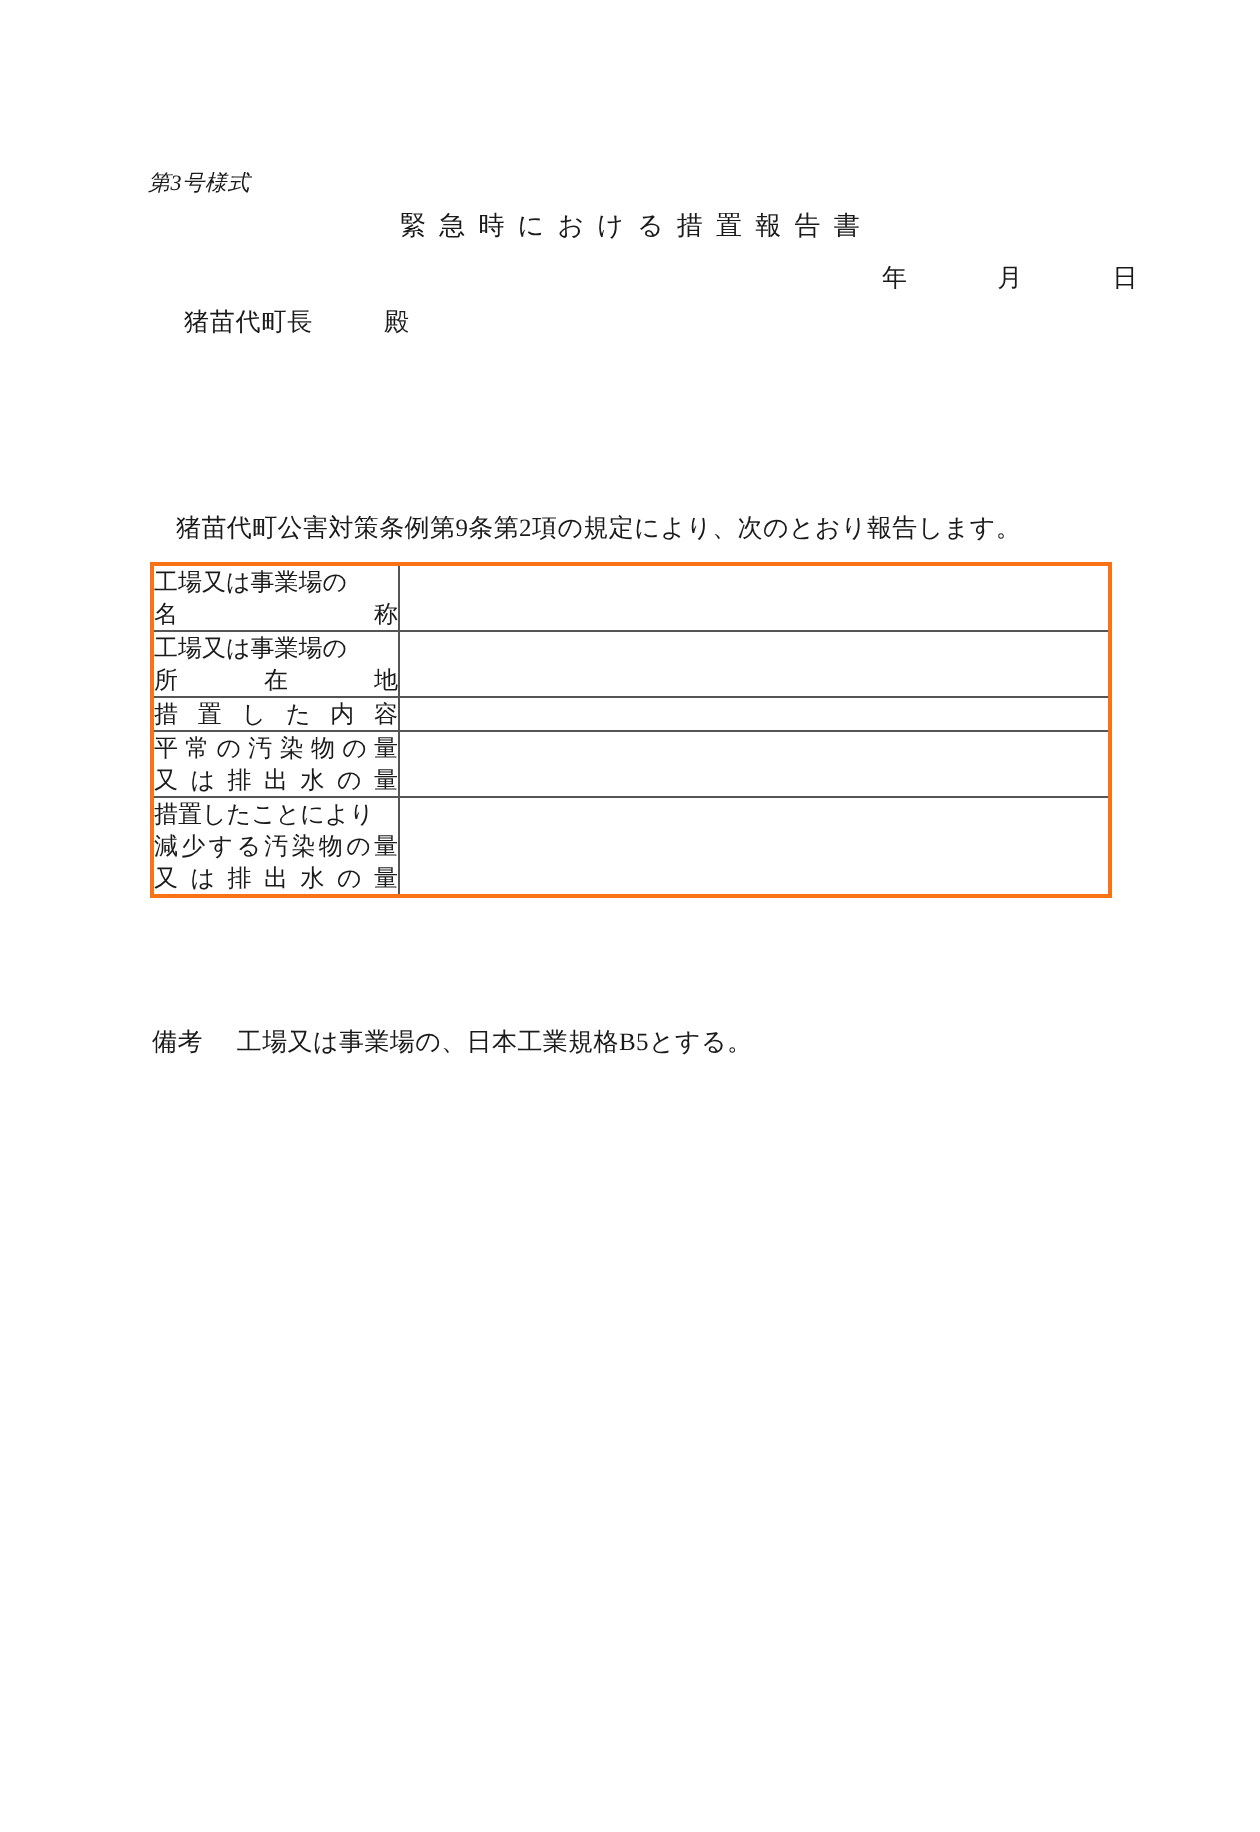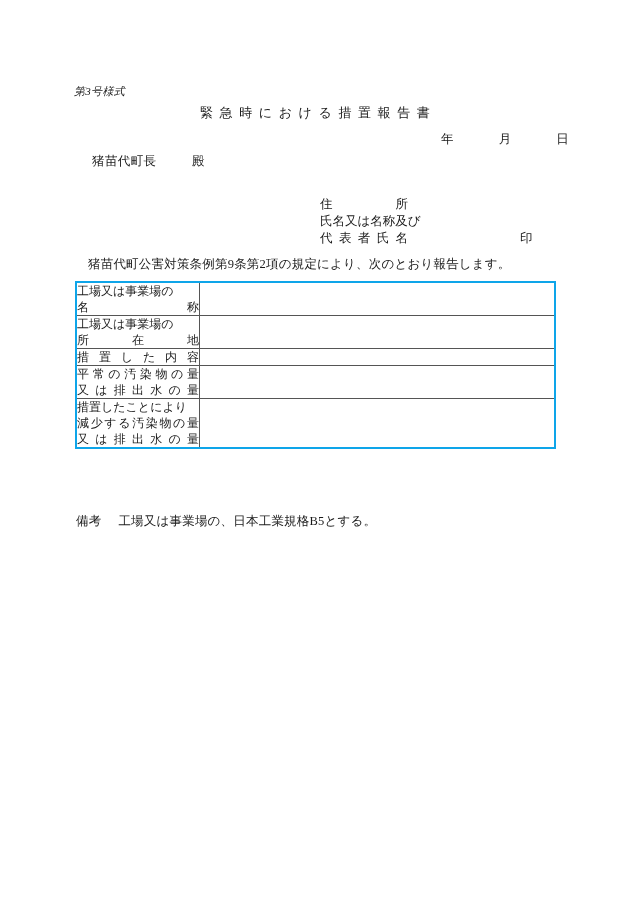--- a/index.html
+++ b/index.html
@@ -104,21 +104,21 @@
     letter-spacing: 0.2px;
   }
 
   
   .form-table {
     position: absolute;
     left: 75px;
     top: 281px;
     width: 481px;
     border-collapse: collapse;
-    border: 2px solid #0ea5e9;
+    border: 2px solid #f97316;
     table-layout: fixed;
     background: #ffffff;
   }
   .form-table td {
     border: 1px solid #555555;
     padding: 0;
     vertical-align: middle;
   }
   .form-table tr > td:first-child { border-left: none; }
   .form-table tr > td:last-child  { border-right: none; }
@@ -163,32 +163,20 @@
   <div class="abs form-no">第3号様式</div>
 
   <div class="abs doc-title">緊急時における措置報告書</div>
 
   <div class="abs date-line">年  月  日</div>
 
   <div class="abs addressee">猪苗代町長</div>
 
   <div class="abs addressee-honorific">殿</div>
 
-  <div class="applicant">
-    <div class="applicant-row">
-      <span class="jtext-2">住所</span>
-    </div>
-    <div class="applicant-row">
-      <span class="jtext-plain">氏名又は名称及び</span>
-    </div>
-    <div class="applicant-row">
-      <span class="jtext-5">代表者氏名</span>
-      <span class="seal-mark">印</span>
-    </div>
-  </div>
 
   <div class="abs statement">猪苗代町公害対策条例第9条第2項の規定により、次のとおり報告します。</div>
 
   <table class="form-table">
     <tbody>
         <tr>
           <td class="label-cell">
             <span class="lbl-line natural">工場又は事業場の</span>
             <span class="lbl-line">名称</span>
           </td>

